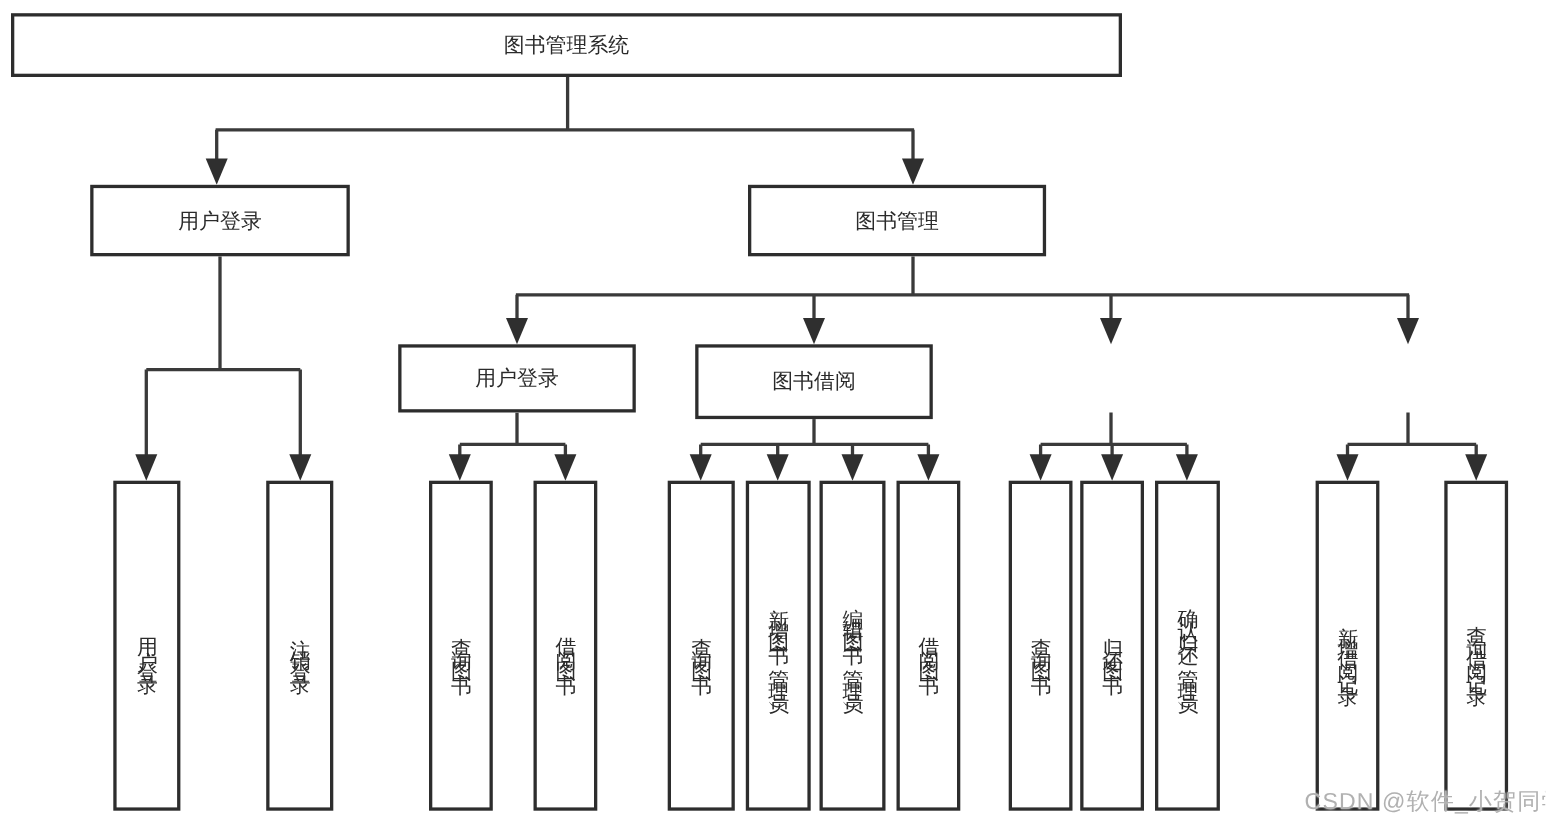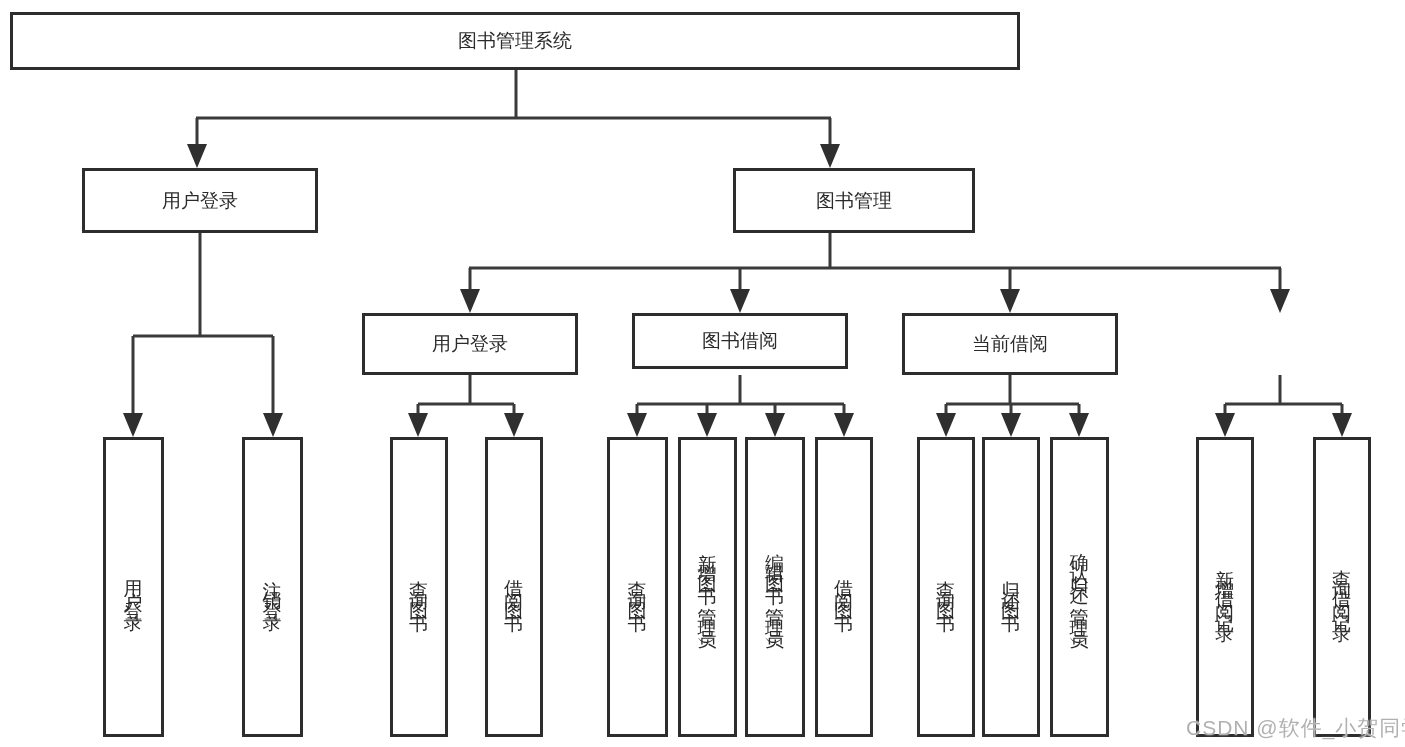--- a/index.html
+++ b/index.html
@@ -93,32 +93,29 @@
     </g>
   </svg>
 
   <div class="box" style="left:10px;top:12px;width:1010px;height:58px">
     <span class="lbl">图书管理系统</span>
   </div>
 
   <div class="box" style="left:82px;top:168px;width:236px;height:65px">
     <span class="lbl">用户登录</span>
   </div>
-  <div class="box" style="left:733px;top:168px;width:242px;height:65px">
+  <div class="box" style="left:680px;top:168px;width:271px;height:65px">
     <span class="lbl">图书管理</span>
   </div>
 
   <div class="box" style="left:362px;top:313px;width:216px;height:62px">
     <span class="lbl">用户登录</span>
   </div>
-  <div class="box" style="left:632px;top:313px;width:216px;height:56px">
+  <div class="box" style="left:632px;top:313px;width:216px;height:68px">
     <span class="lbl">图书借阅</span>
-  </div>
-  <div class="box" style="left:902px;top:313px;width:216px;height:62px">
-    <span class="lbl">当前借阅</span>
   </div>
 
   <div class="box leaf" style="left:103px;top:437px;width:61px;height:300px">
     <span class="lbl">用户登录</span>
   </div>
   <div class="box leaf" style="left:242px;top:437px;width:61px;height:300px">
     <span class="lbl">注销登录</span>
   </div>
 
   <div class="box leaf" style="left:390px;top:437px;width:58px;height:300px">

